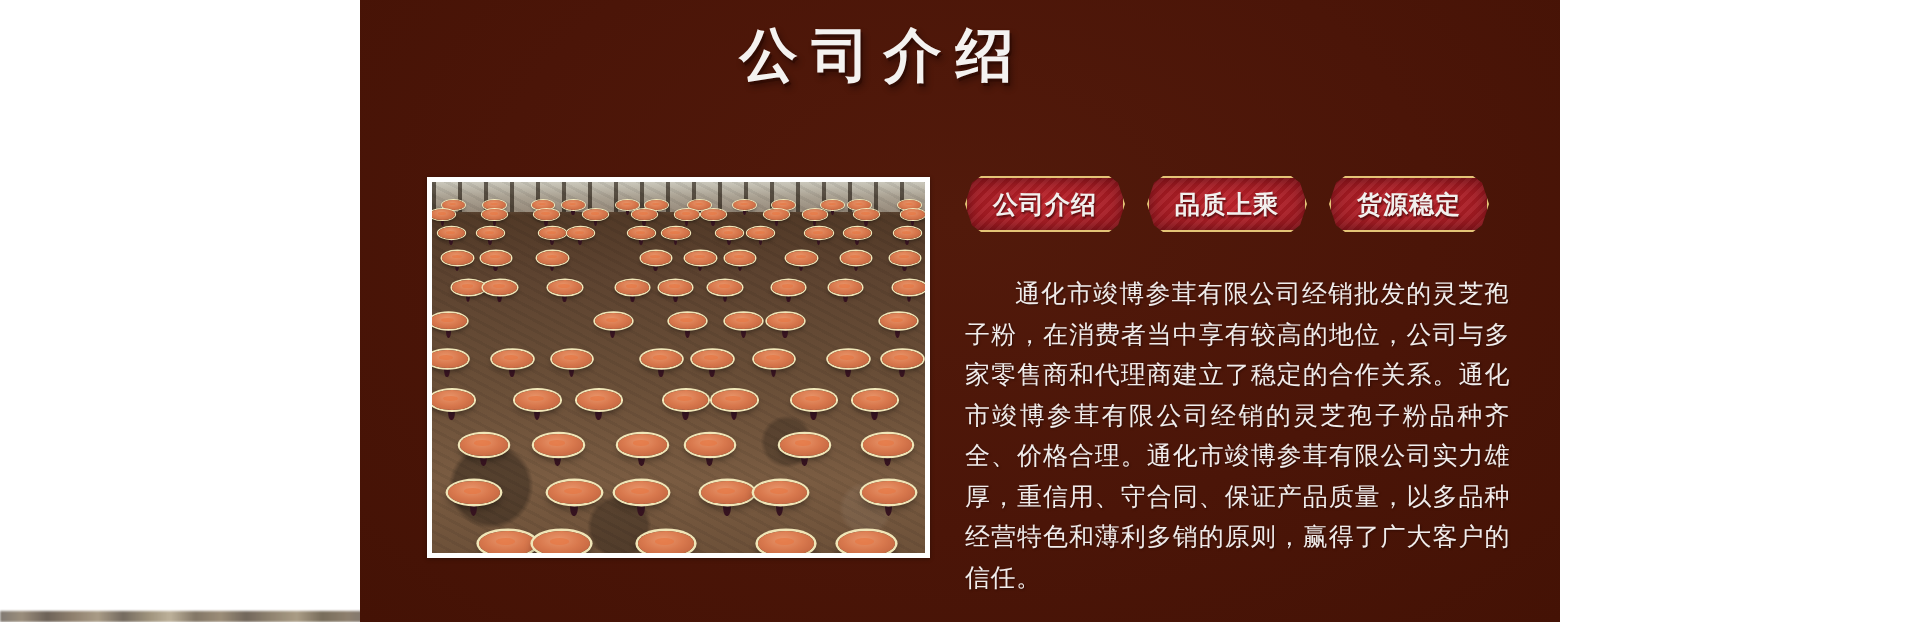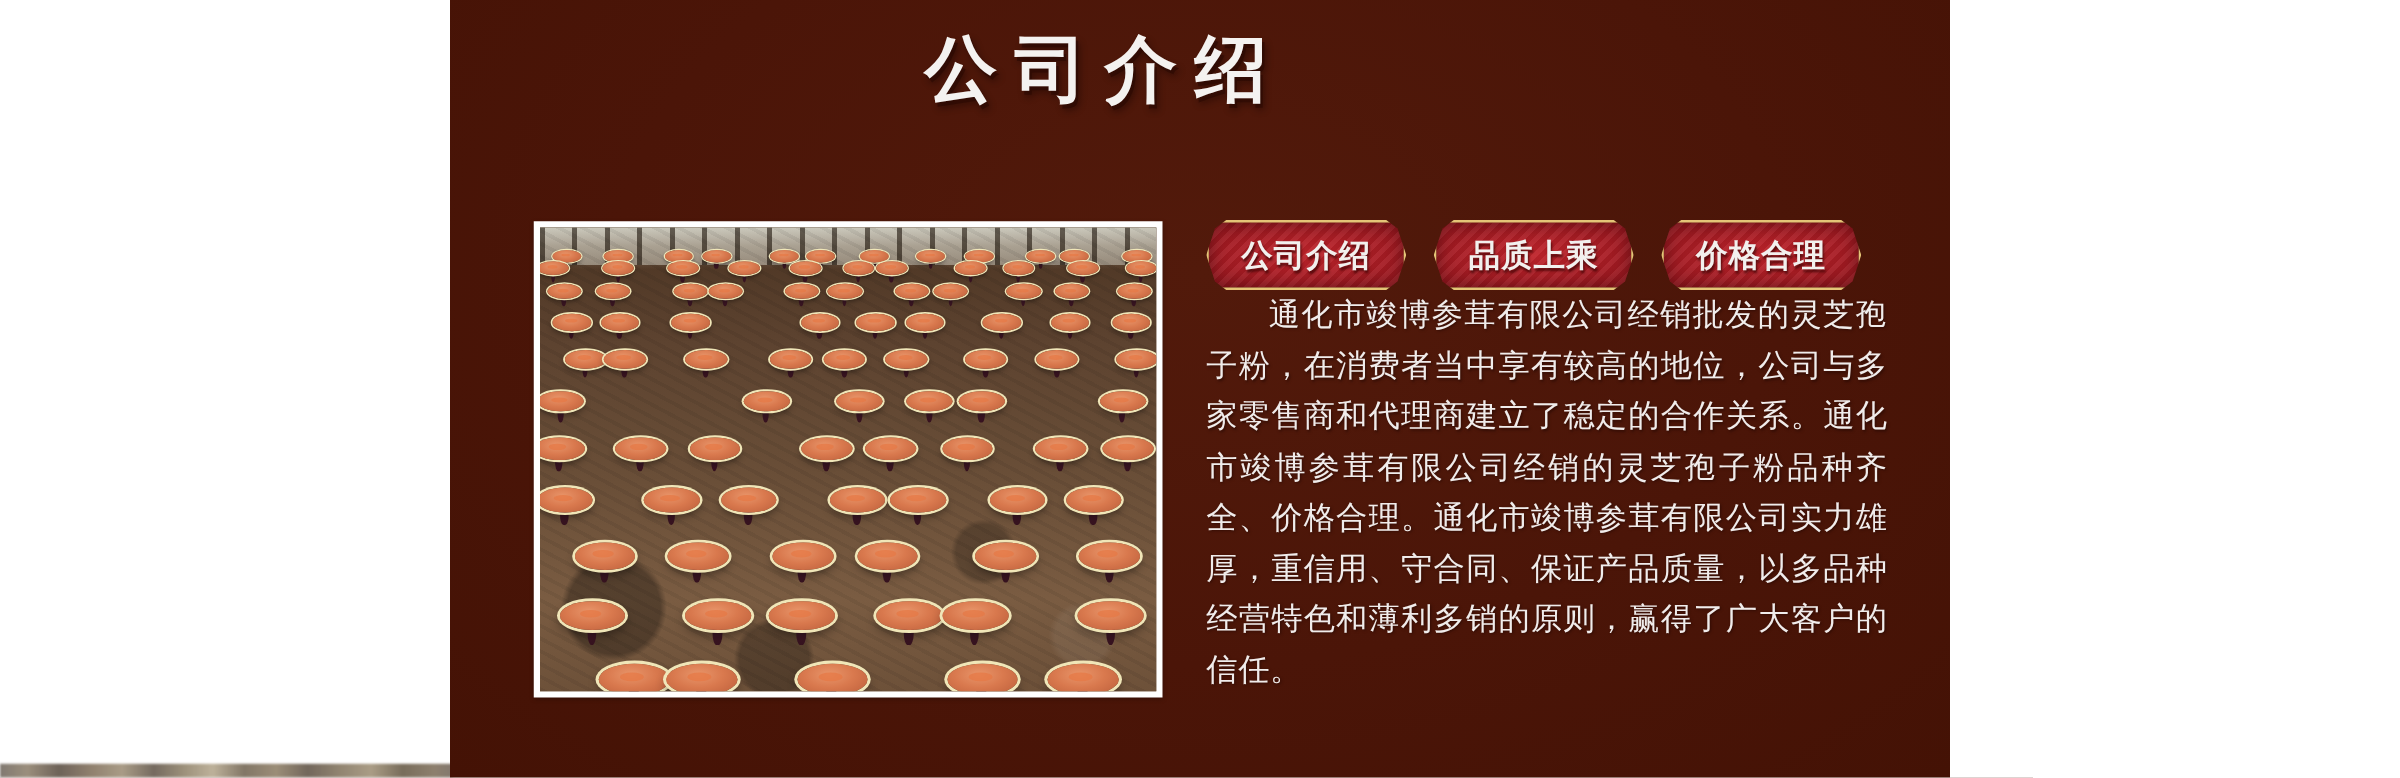--- a/index.html
+++ b/index.html
@@ -145,20 +145,21 @@
     font-size:25px; font-weight:700;
     color:#f2f0ee;
     letter-spacing:1px;
     text-shadow:1px 2px 2px rgba(50,0,0,.7);
     white-space:nowrap;
     font-family:"DejaVu Sans","Liberation Sans",sans-serif;
   }
 
   
   .body-text{
+    margin-top:42px;
     font-size:25px;
     line-height:1.62;
     color:#f0eceb;
     letter-spacing:.5px;
     text-align:justify;
     text-indent:2em;
     text-shadow:1px 1px 2px rgba(30,5,0,.55);
     font-family:"DejaVu Sans","Liberation Sans",sans-serif;
   }
 </style>
@@ -373,21 +374,21 @@
           <span class="badge-text">公司介绍</span>
         </div>
         <div class="badge">
           <span class="badge-bracket left"></span>
 
           <span class="badge-text">品质上乘</span>
         </div>
         <div class="badge">
           <span class="badge-bracket left"></span>
 
-          <span class="badge-text">价格合理</span>
+          <span class="badge-text">货源稳定</span>
         </div>
       </div>
 
       <p class="body-text">通化市竣博参茸有限公司经销批发的灵芝孢子粉，在消费者当中享有较高的地位，公司与多家零售商和代理商建立了稳定的合作关系。通化市竣博参茸有限公司经销的灵芝孢子粉品种齐全、价格合理。通化市竣博参茸有限公司实力雄厚，重信用、守合同、保证产品质量，以多品种经营特色和薄利多销的原则，赢得了广大客户的信任。</p>
 
     </div>
   </div>
 </div>
 
 </body></html>

